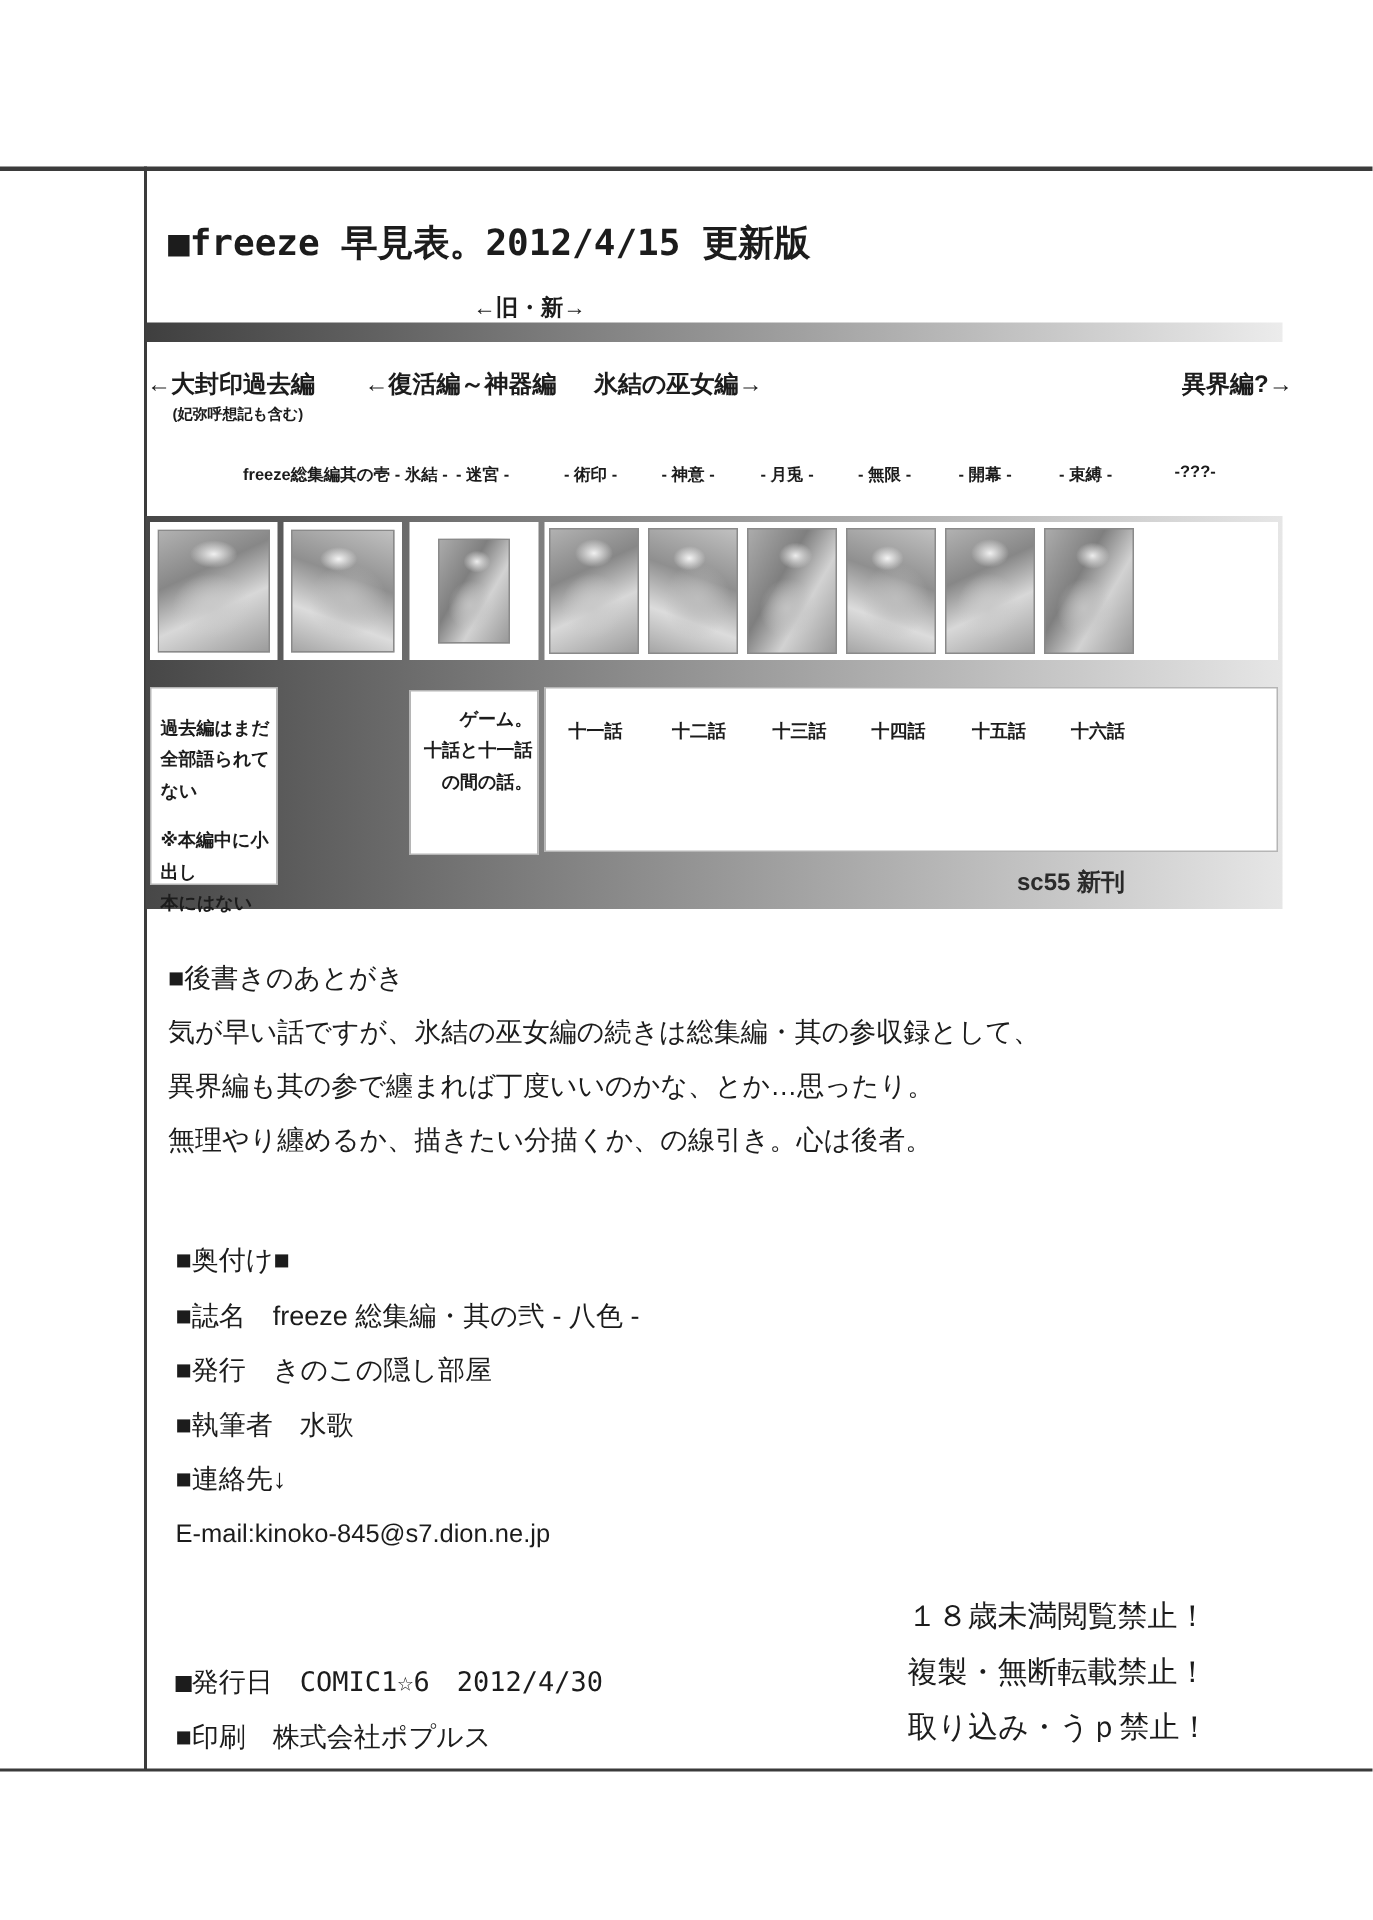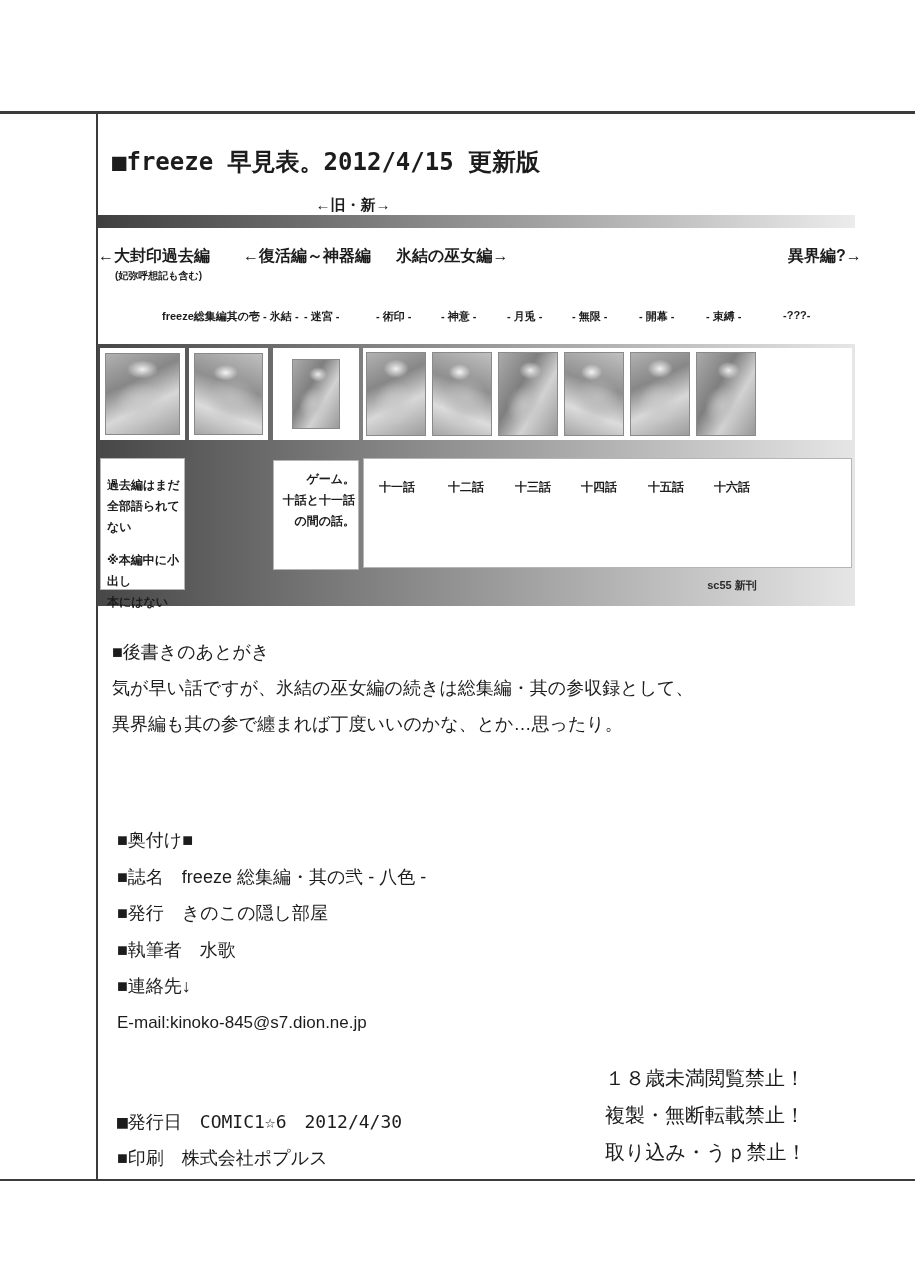--- a/index.html
+++ b/index.html
@@ -61,22 +61,22 @@
   .cov-small{left:19px;top:11px;width:48px;height:70px;}
   .cov-strip{top:4px;width:60px;height:84px;}
   .cs0{left:3px;} .cs1{left:69px;} .cs2{left:135px;} .cs3{left:201px;} .cs4{left:267px;} .cs5{left:333px;}
   
   .note{font-size:12px;font-weight:bold;line-height:21px;}
   .d1 .note{padding:16px 3px 0 6px;}
   .d2 .note{padding:18px 2px 0 5px;}
   .d3 .note{padding:8px 3px 0 7px;}
   .ep{position:absolute;top:20px;font-size:12px;font-weight:bold;white-space:nowrap;}
   .ep0{left:15px;} .ep1{left:84px;} .ep2{left:151px;} .ep3{left:217px;} .ep4{left:284px;} .ep5{left:350px;}
-  .badge{position:absolute;left:575px;top:234px;width:120px;text-align:center;
-    font-size:11px;font-weight:bold;color:#2a2a2a;}
+  .badge{position:absolute;left:557px;top:234px;width:120px;text-align:center;
+    font-size:16px;font-weight:bold;color:#2a2a2a;}
   
   .afterword{left:112px;top:634px;width:740px;font-size:18px;line-height:36px;font-weight:500;}
   
   .colophon{left:117px;top:822px;width:600px;font-size:18px;line-height:36.5px;font-weight:500;}
   .mono{font-family:Liberation Sans, sans-serif;font-size:17px;}
   .pubblock{left:117px;top:1103px;width:520px;font-size:18px;line-height:37px;font-weight:500;}
   .pub-mono{font-family:"DejaVu Sans Mono","Liberation Mono",monospace;}
   
   .warnings{left:605px;top:1060px;width:260px;font-size:20px;line-height:37px;font-weight:500;white-space:nowrap;}
   .line{display:block;}
@@ -152,20 +152,21 @@
     <span class="ep ep5">十六話</span>
   </div>
 
   <div class="badge">sc55 新刊</div>
 </div>
 
 <div class="abs afterword">
   <span class="line">■後書きのあとがき</span>
   <span class="line">気が早い話ですが、氷結の巫女編の続きは総集編・其の参収録として、</span>
   <span class="line">異界編も其の参で纏まれば丁度いいのかな、とか…思ったり。</span>
+  <span class="line">無理やり纏めるか、描きたい分描くか、の線引き。心は後者。</span>
 </div>
 
 <div class="abs colophon">
   <span class="line">■奥付け■</span>
   <span class="line">■誌名　freeze 総集編・其の弐 - 八色 -</span>
   <span class="line">■発行　きのこの隠し部屋</span>
   <span class="line">■執筆者　水歌</span>
   <span class="line">■連絡先↓</span>
   <span class="line mono">E-mail:kinoko-845@s7.dion.ne.jp</span>
 </div>

